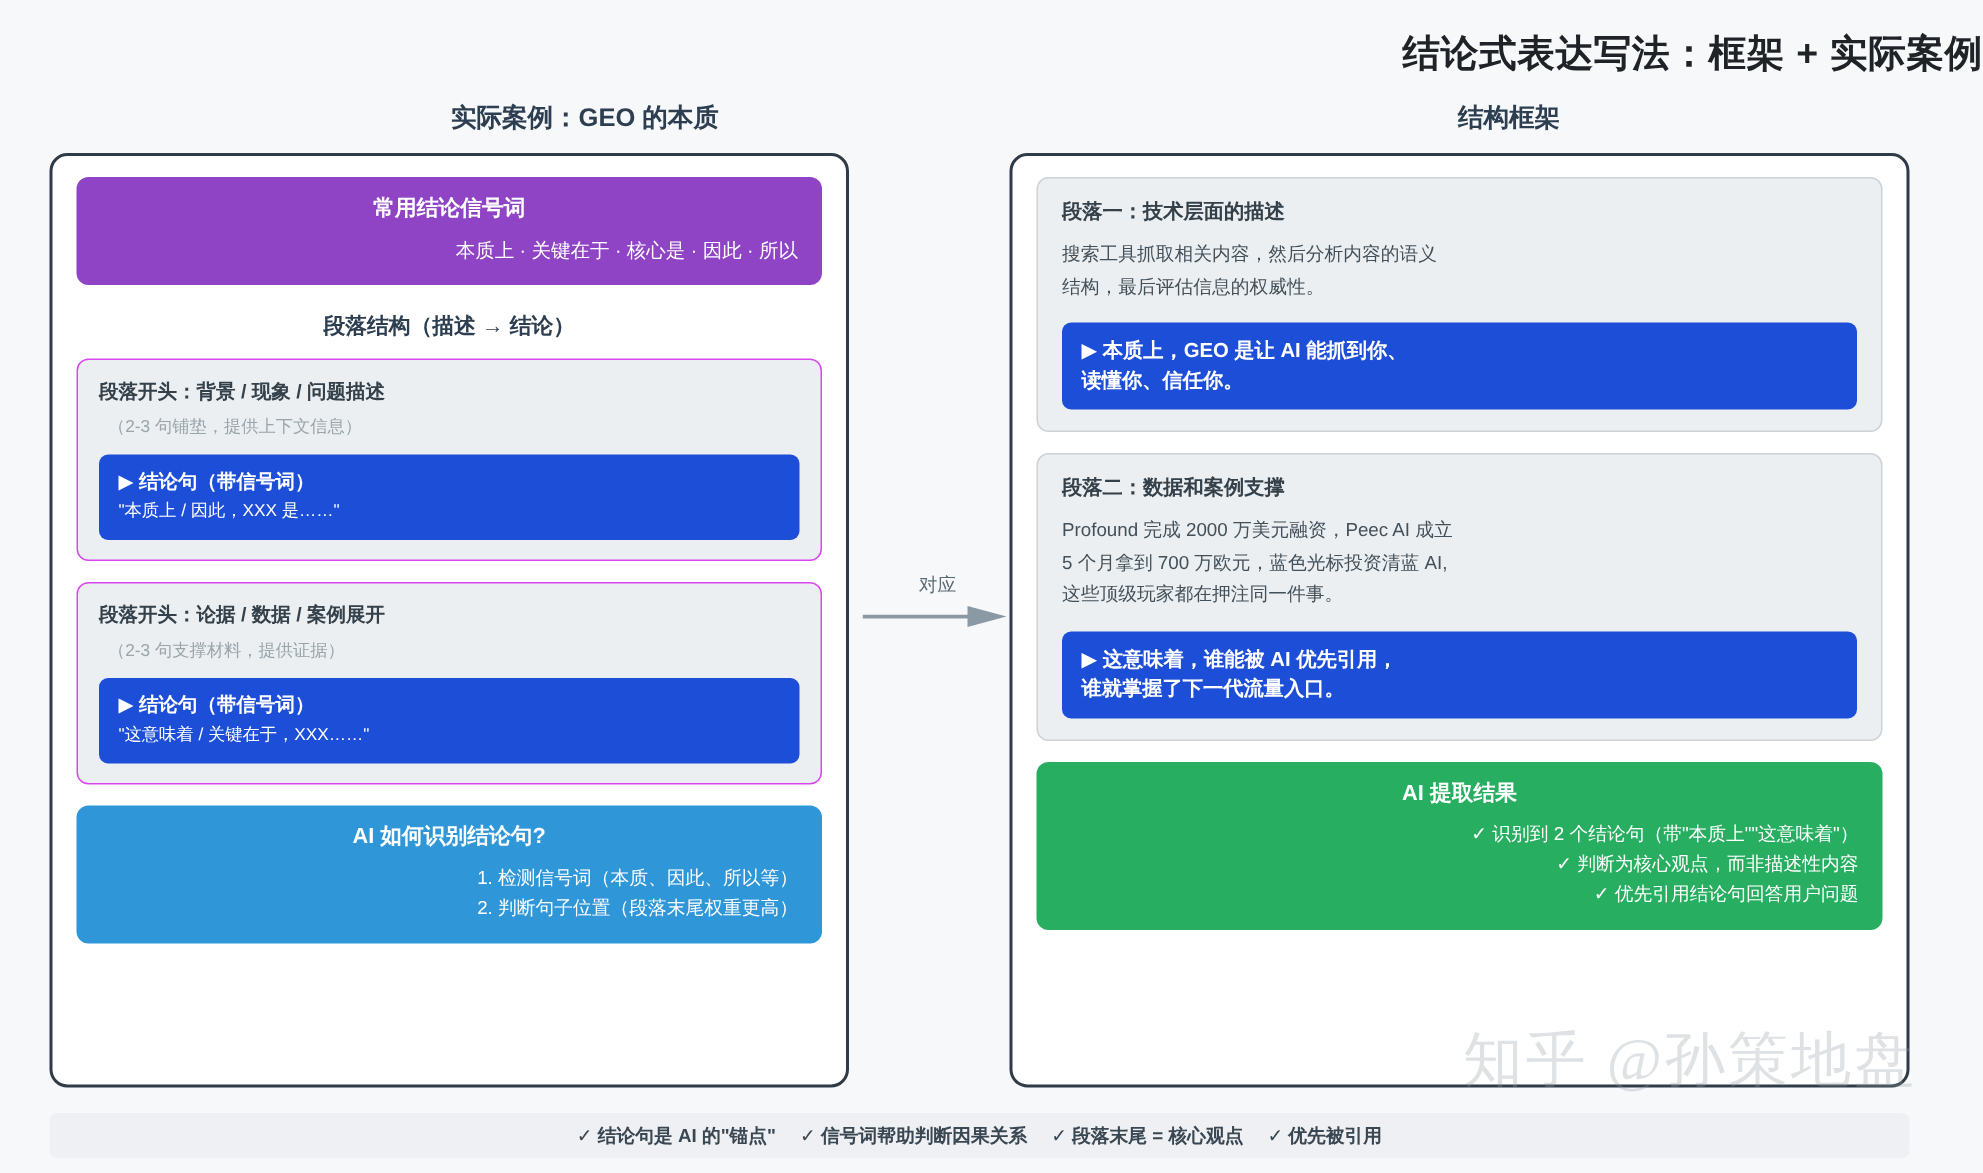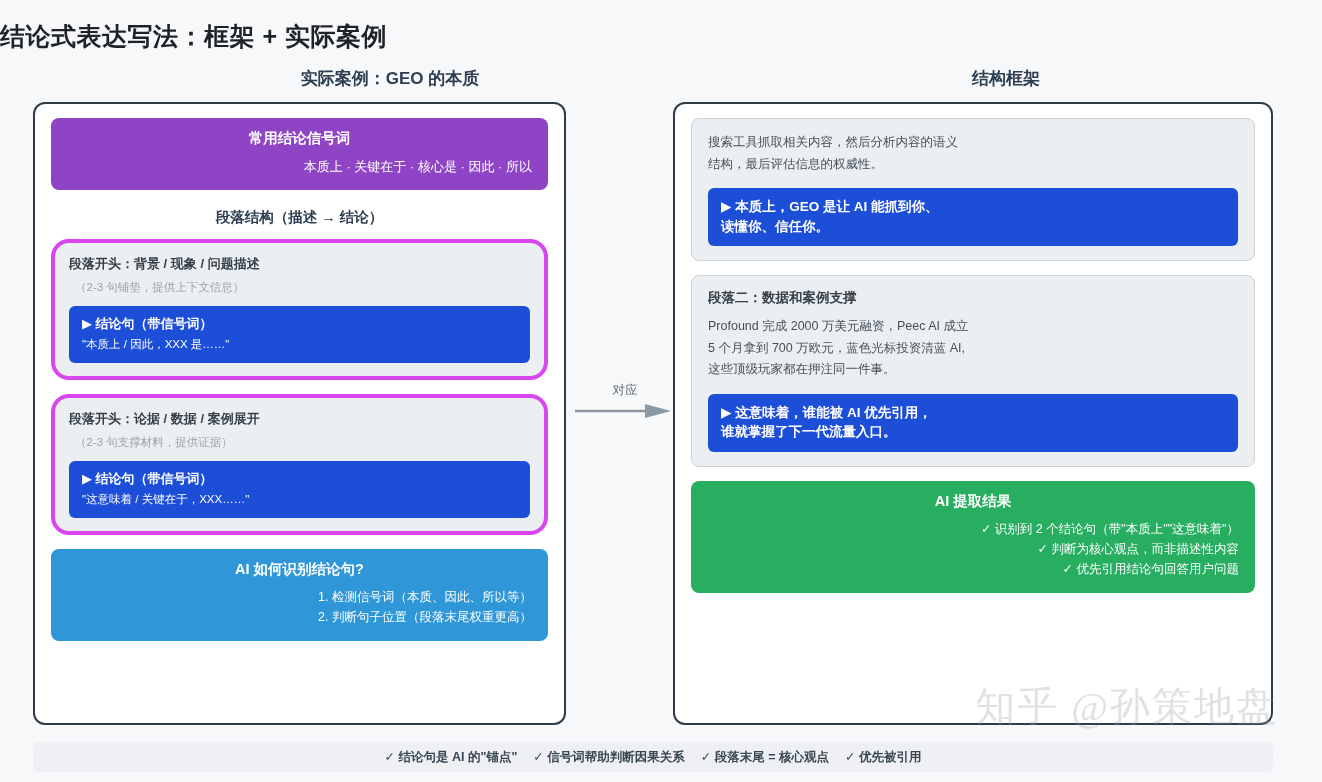--- a/index.html
+++ b/index.html
@@ -11,21 +11,21 @@
     height: 782px;
     background: #f7f8fa;
     font-family: "Liberation Sans", "DejaVu Sans", sans-serif;
     color: #2c3e50;
     position: relative;
     overflow: hidden;
   }
 
   
   .page-title {
-    text-align: left;
+    text-align: right;
     font-size: 25px;
     font-weight: bold;
     color: #1f2328;
     letter-spacing: 0.5px;
     padding-top: 21px;
     line-height: 1.2;
   }
 
   
   .col-headers {
@@ -96,22 +96,22 @@
     text-align: center;
     font-weight: bold;
     font-size: 14.5px;
     color: #2c3e50;
     margin: 18px 0 12px 0;
   }
 
   
   .step-card {
     background: #eceff1;
-    border: 4px solid #d946ef;
-    border-radius: 18px;
+    border: 1px solid #d946ef;
+    border-radius: 8px;
     padding: 12px 14px 13px 14px;
     box-sizing: border-box;
     margin-bottom: 14px;
   }
   .step-head {
     font-size: 13px;
     font-weight: bold;
     color: #34404a;
     margin-bottom: 7px;
   }
@@ -271,20 +271,21 @@
     <svg class="connector-arrow" width="100" height="16" viewBox="0 0 100 16">
       <line x1="0" y1="8" x2="72" y2="8" stroke="#8a99a4" stroke-width="2.5"></line>
       <polygon points="70,1 96,8 70,15" fill="#8a99a4"></polygon>
     </svg>
   </div>
 
   <div class="panel right">
     <div class="panel-inner">
 
       <div class="para-card">
+        <div class="para-head">段落一：技术层面的描述</div>
         <div class="para-body">
           <div>搜索工具抓取相关内容，然后分析内容的语义</div>
           <div>结构，最后评估信息的权威性。</div>
         </div>
         <div class="conclusion big">
           <div class="conclusion-main">▶ 本质上，GEO 是让 AI 能抓到你、</div>
           <div class="conclusion-line2">读懂你、信任你。</div>
         </div>
       </div>
 

